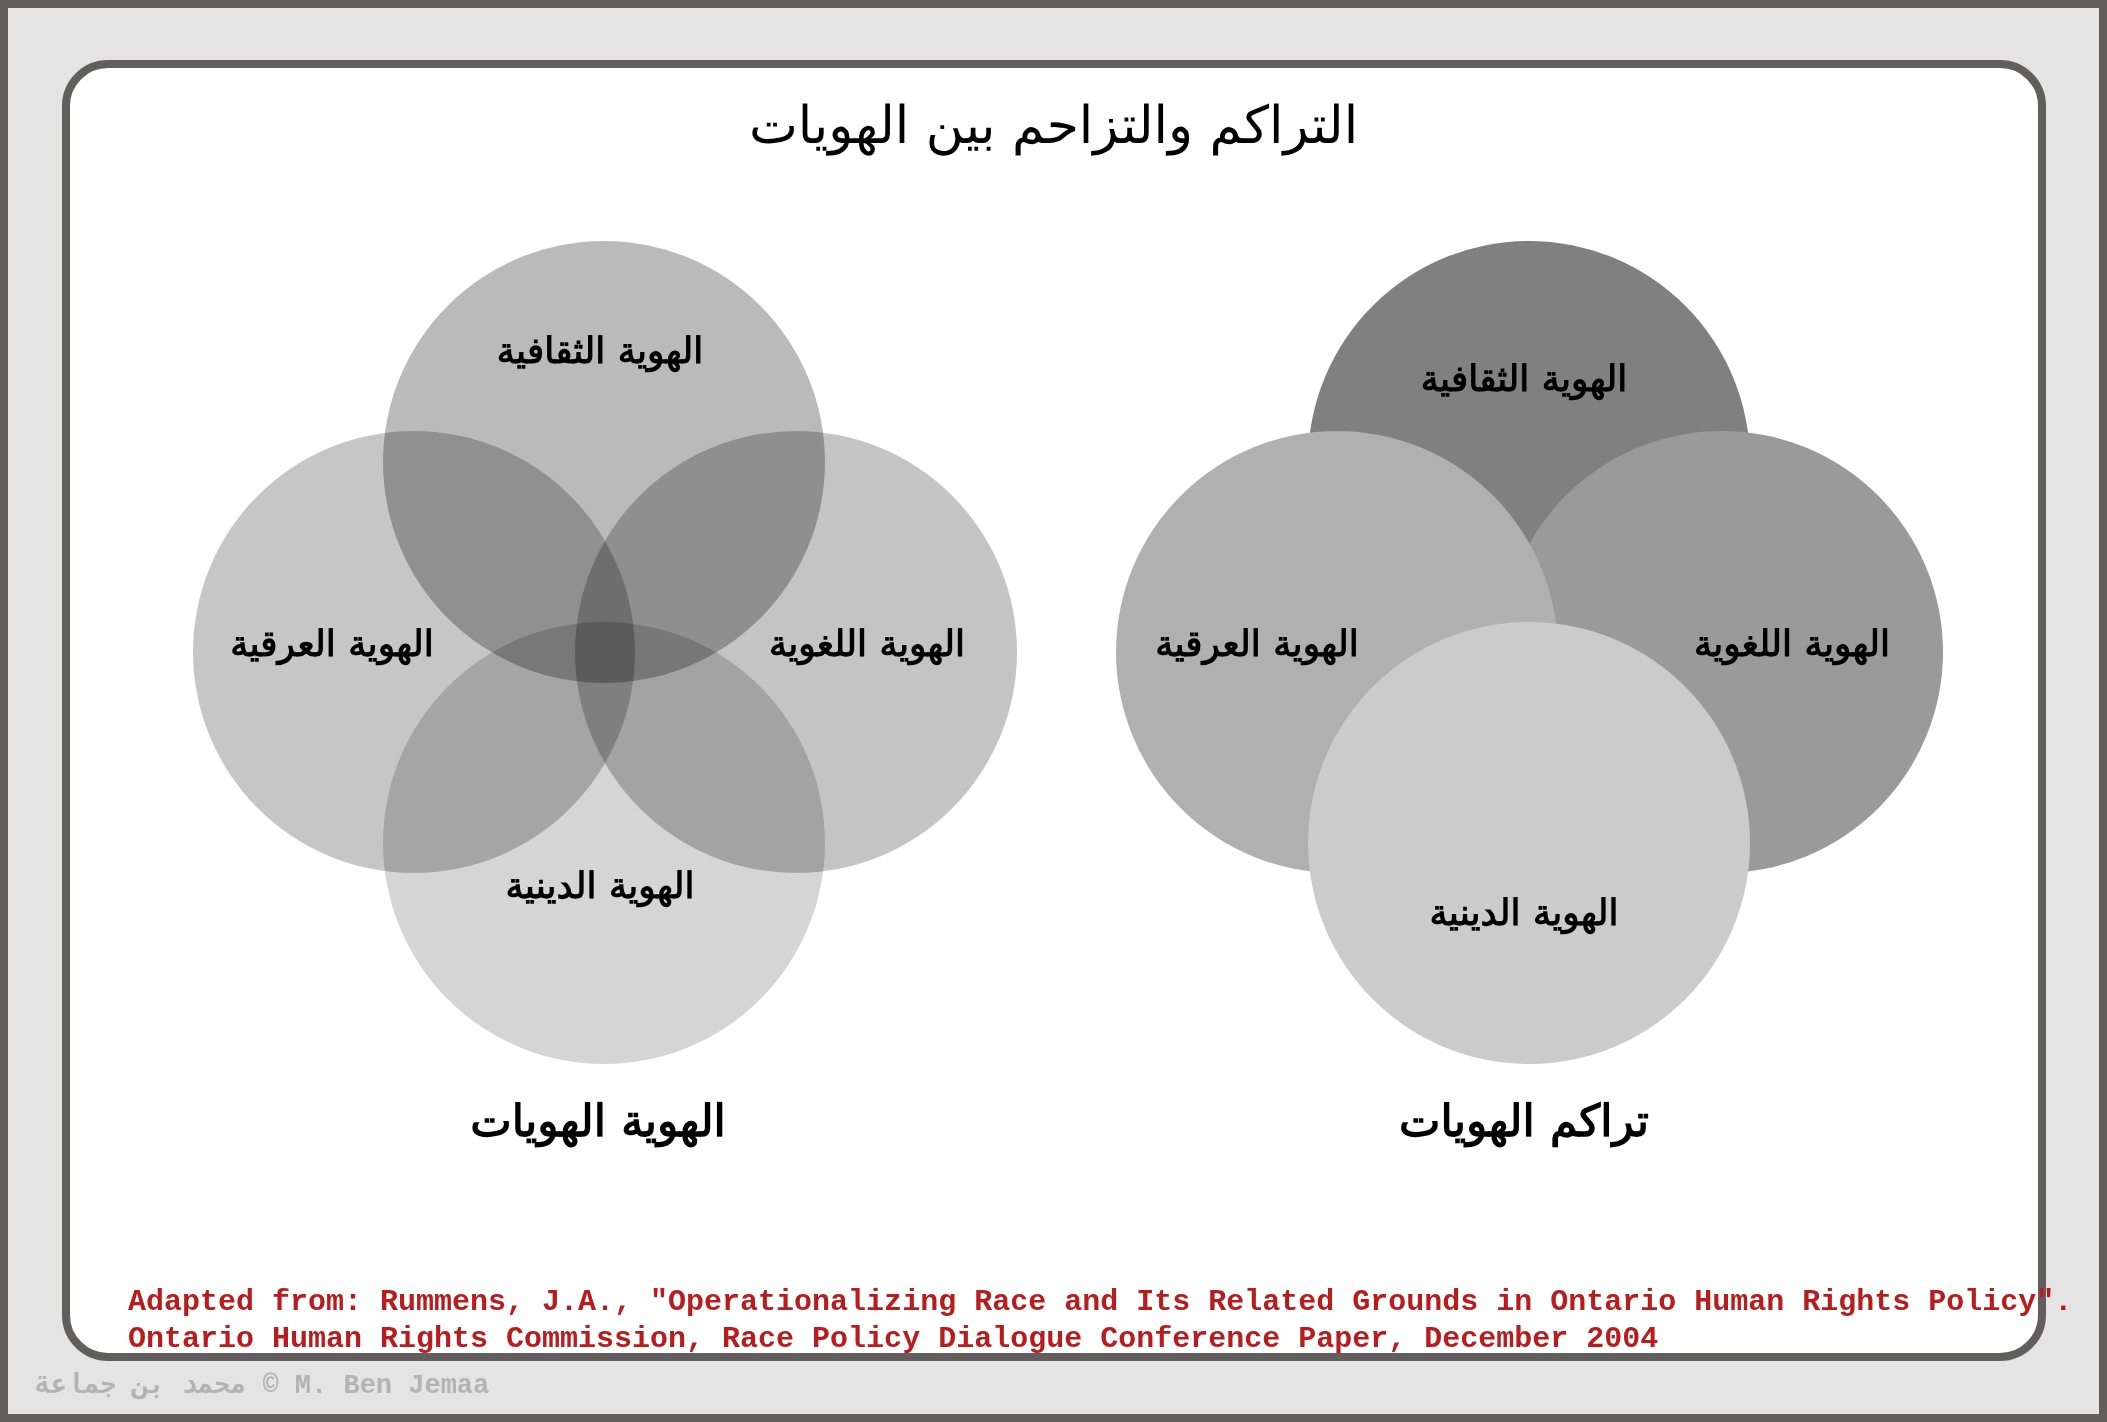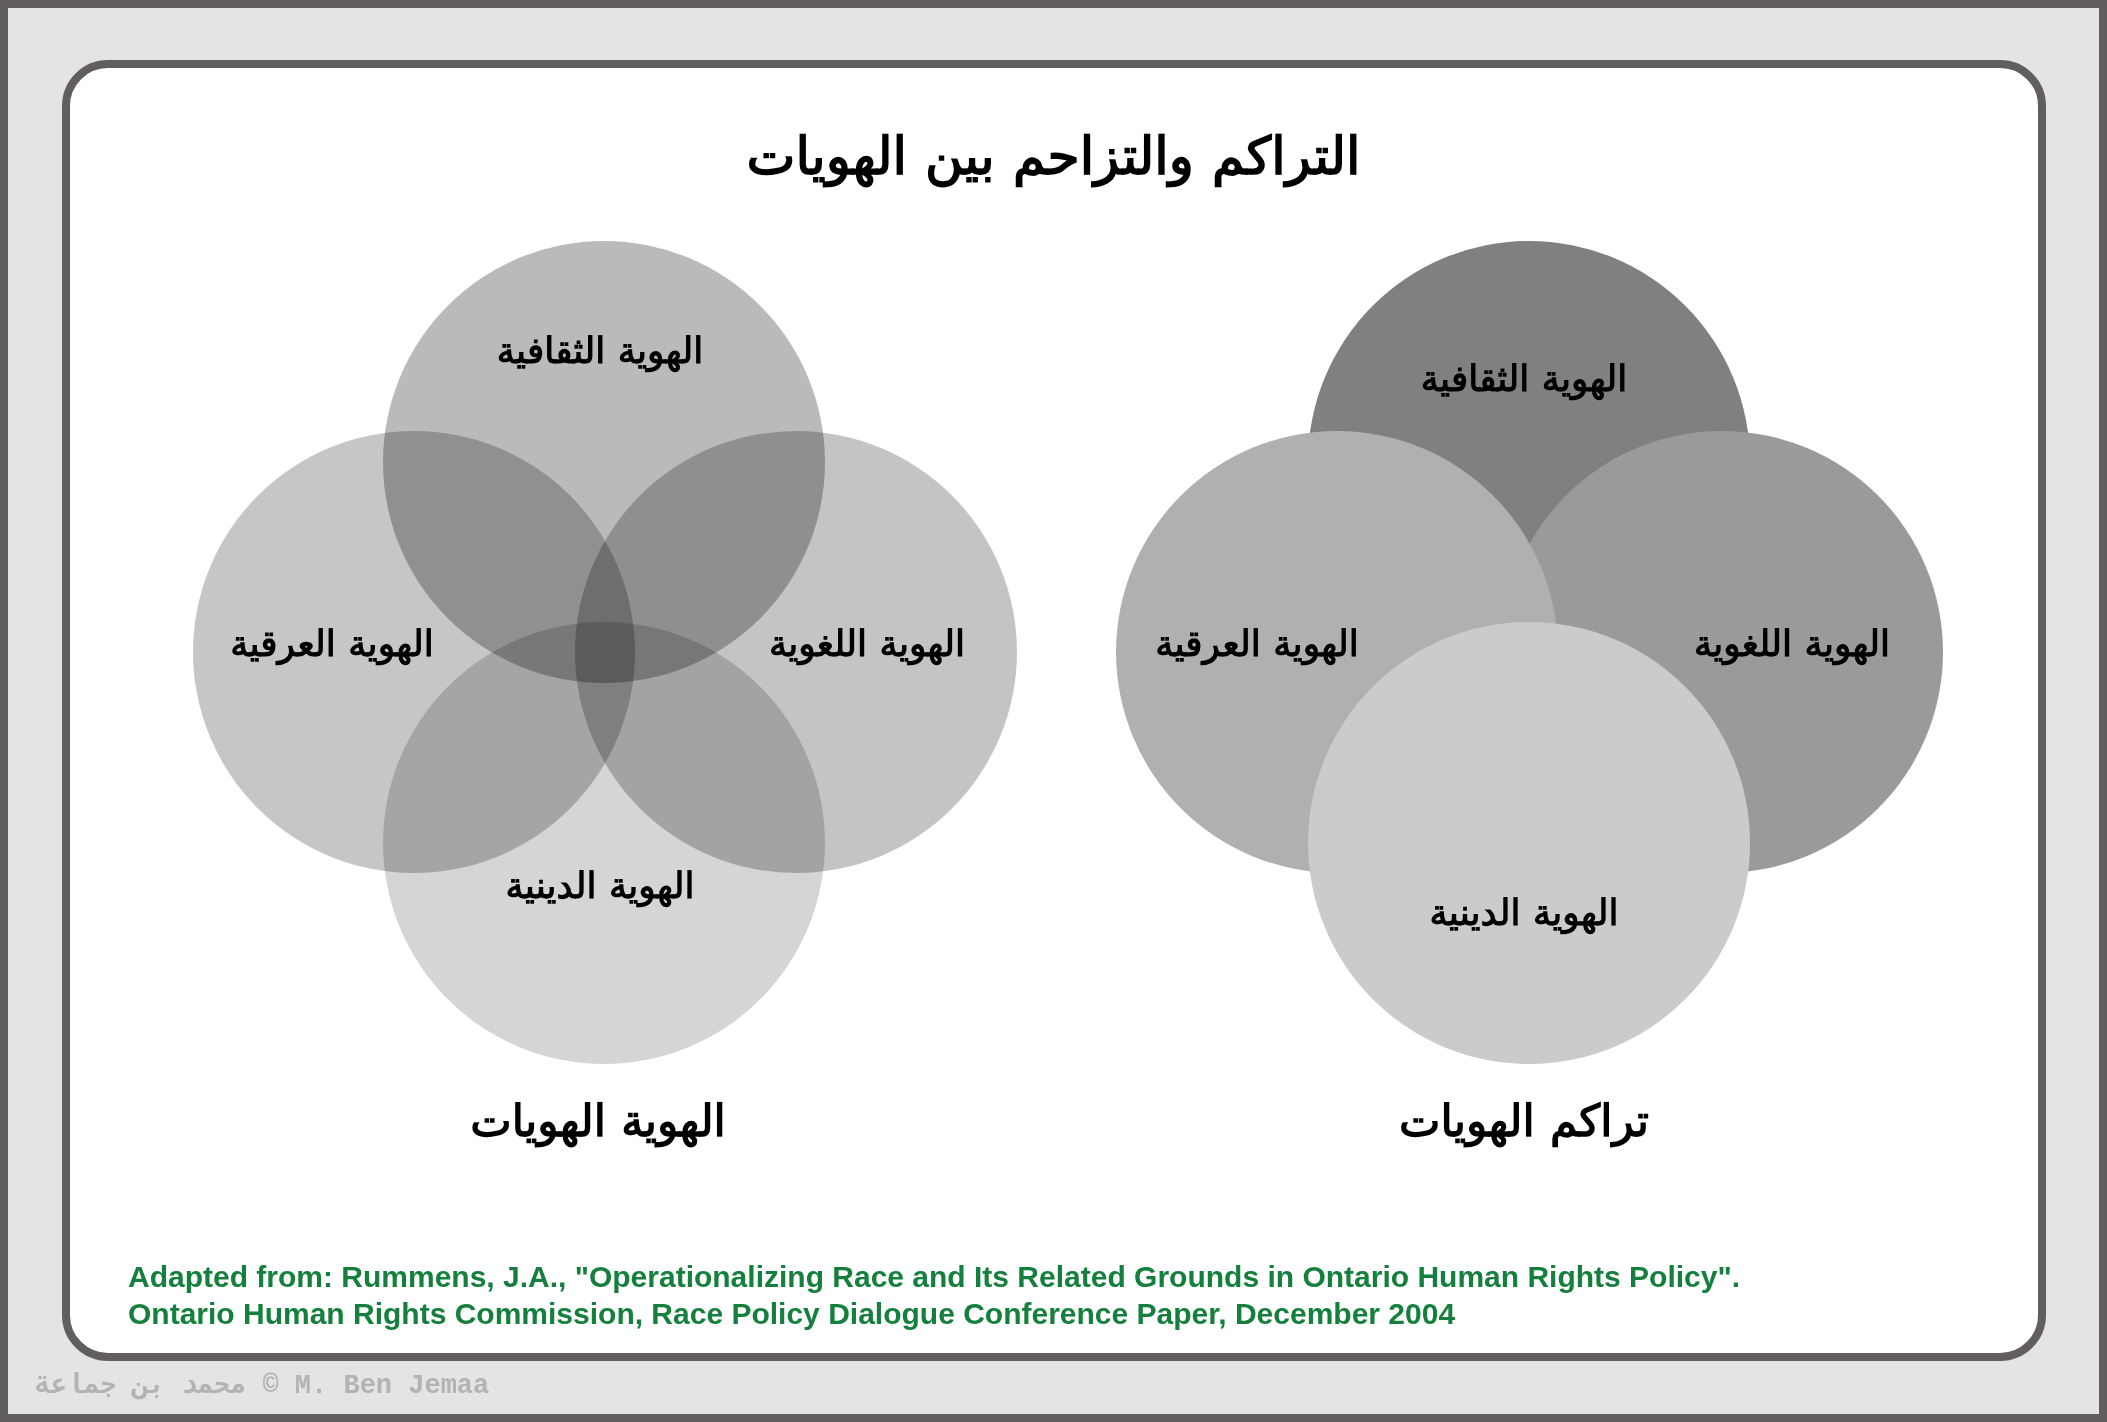--- a/index.html
+++ b/index.html
@@ -12,38 +12,38 @@
       position: absolute; left: 0; top: 0; width: 2107px; height: 1422px;
       box-sizing: border-box; border: 8px solid #625e5e; background: #e4e4e4;
     }
     .panel {
       position: absolute; left: 62px; top: 60px; width: 1984px; height: 1301px;
       box-sizing: border-box; border: 8px solid #625e5e; border-radius: 46px;
       background: #ffffff;
     }
     .title {
       position: absolute; left: 0; top: 95px; width: 2107px; text-align: center;
-      font-family: "DejaVu Serif", "Liberation Serif", serif; font-weight: bold;
-      font-size: 52px; color: #000; direction: rtl; margin-top: 30px;
+      font-family: "DejaVu Serif", "Liberation Serif", serif; font-weight: normal;
+      font-size: 52px; color: #000; direction: rtl;
     }
     svg.diagrams { position: absolute; left: 0; top: 0; }
     .lbl {
       position: absolute; transform: translate(-50%, -50%); white-space: nowrap;
       font-family: "DejaVu Serif", "Liberation Serif", serif; font-weight: bold;
       font-size: 36px; color: #000; direction: rtl;
     }
     .sub {
       position: absolute; transform: translate(-50%, -50%); white-space: nowrap;
       font-family: "DejaVu Serif", "Liberation Serif", serif; font-weight: bold;
       font-size: 44px; color: #000; direction: rtl;
     }
     .cite {
-      position: absolute; left: 128px; top: 1258px; width: 1880px;
-      font-family: Liberation Sans, sans-serif; font-weight: bold;
-      font-size: 30px; line-height: 37px; color: #15803d;
+      position: absolute; left: 128px; top: 1284px; width: 1880px;
+      font-family: Liberation Mono, monospace; font-weight: bold;
+      font-size: 30px; line-height: 37px; color: #b91c1c;
     }
     .cite div { white-space: nowrap; }
     .watermark {
       position: absolute; left: 35px; top: 1368px;
       font-family: Liberation Mono, monospace; font-weight: bold;
       font-size: 27px; color: #b3b3b3; white-space: nowrap;
     }
   </style>
 </head>
 <body>

